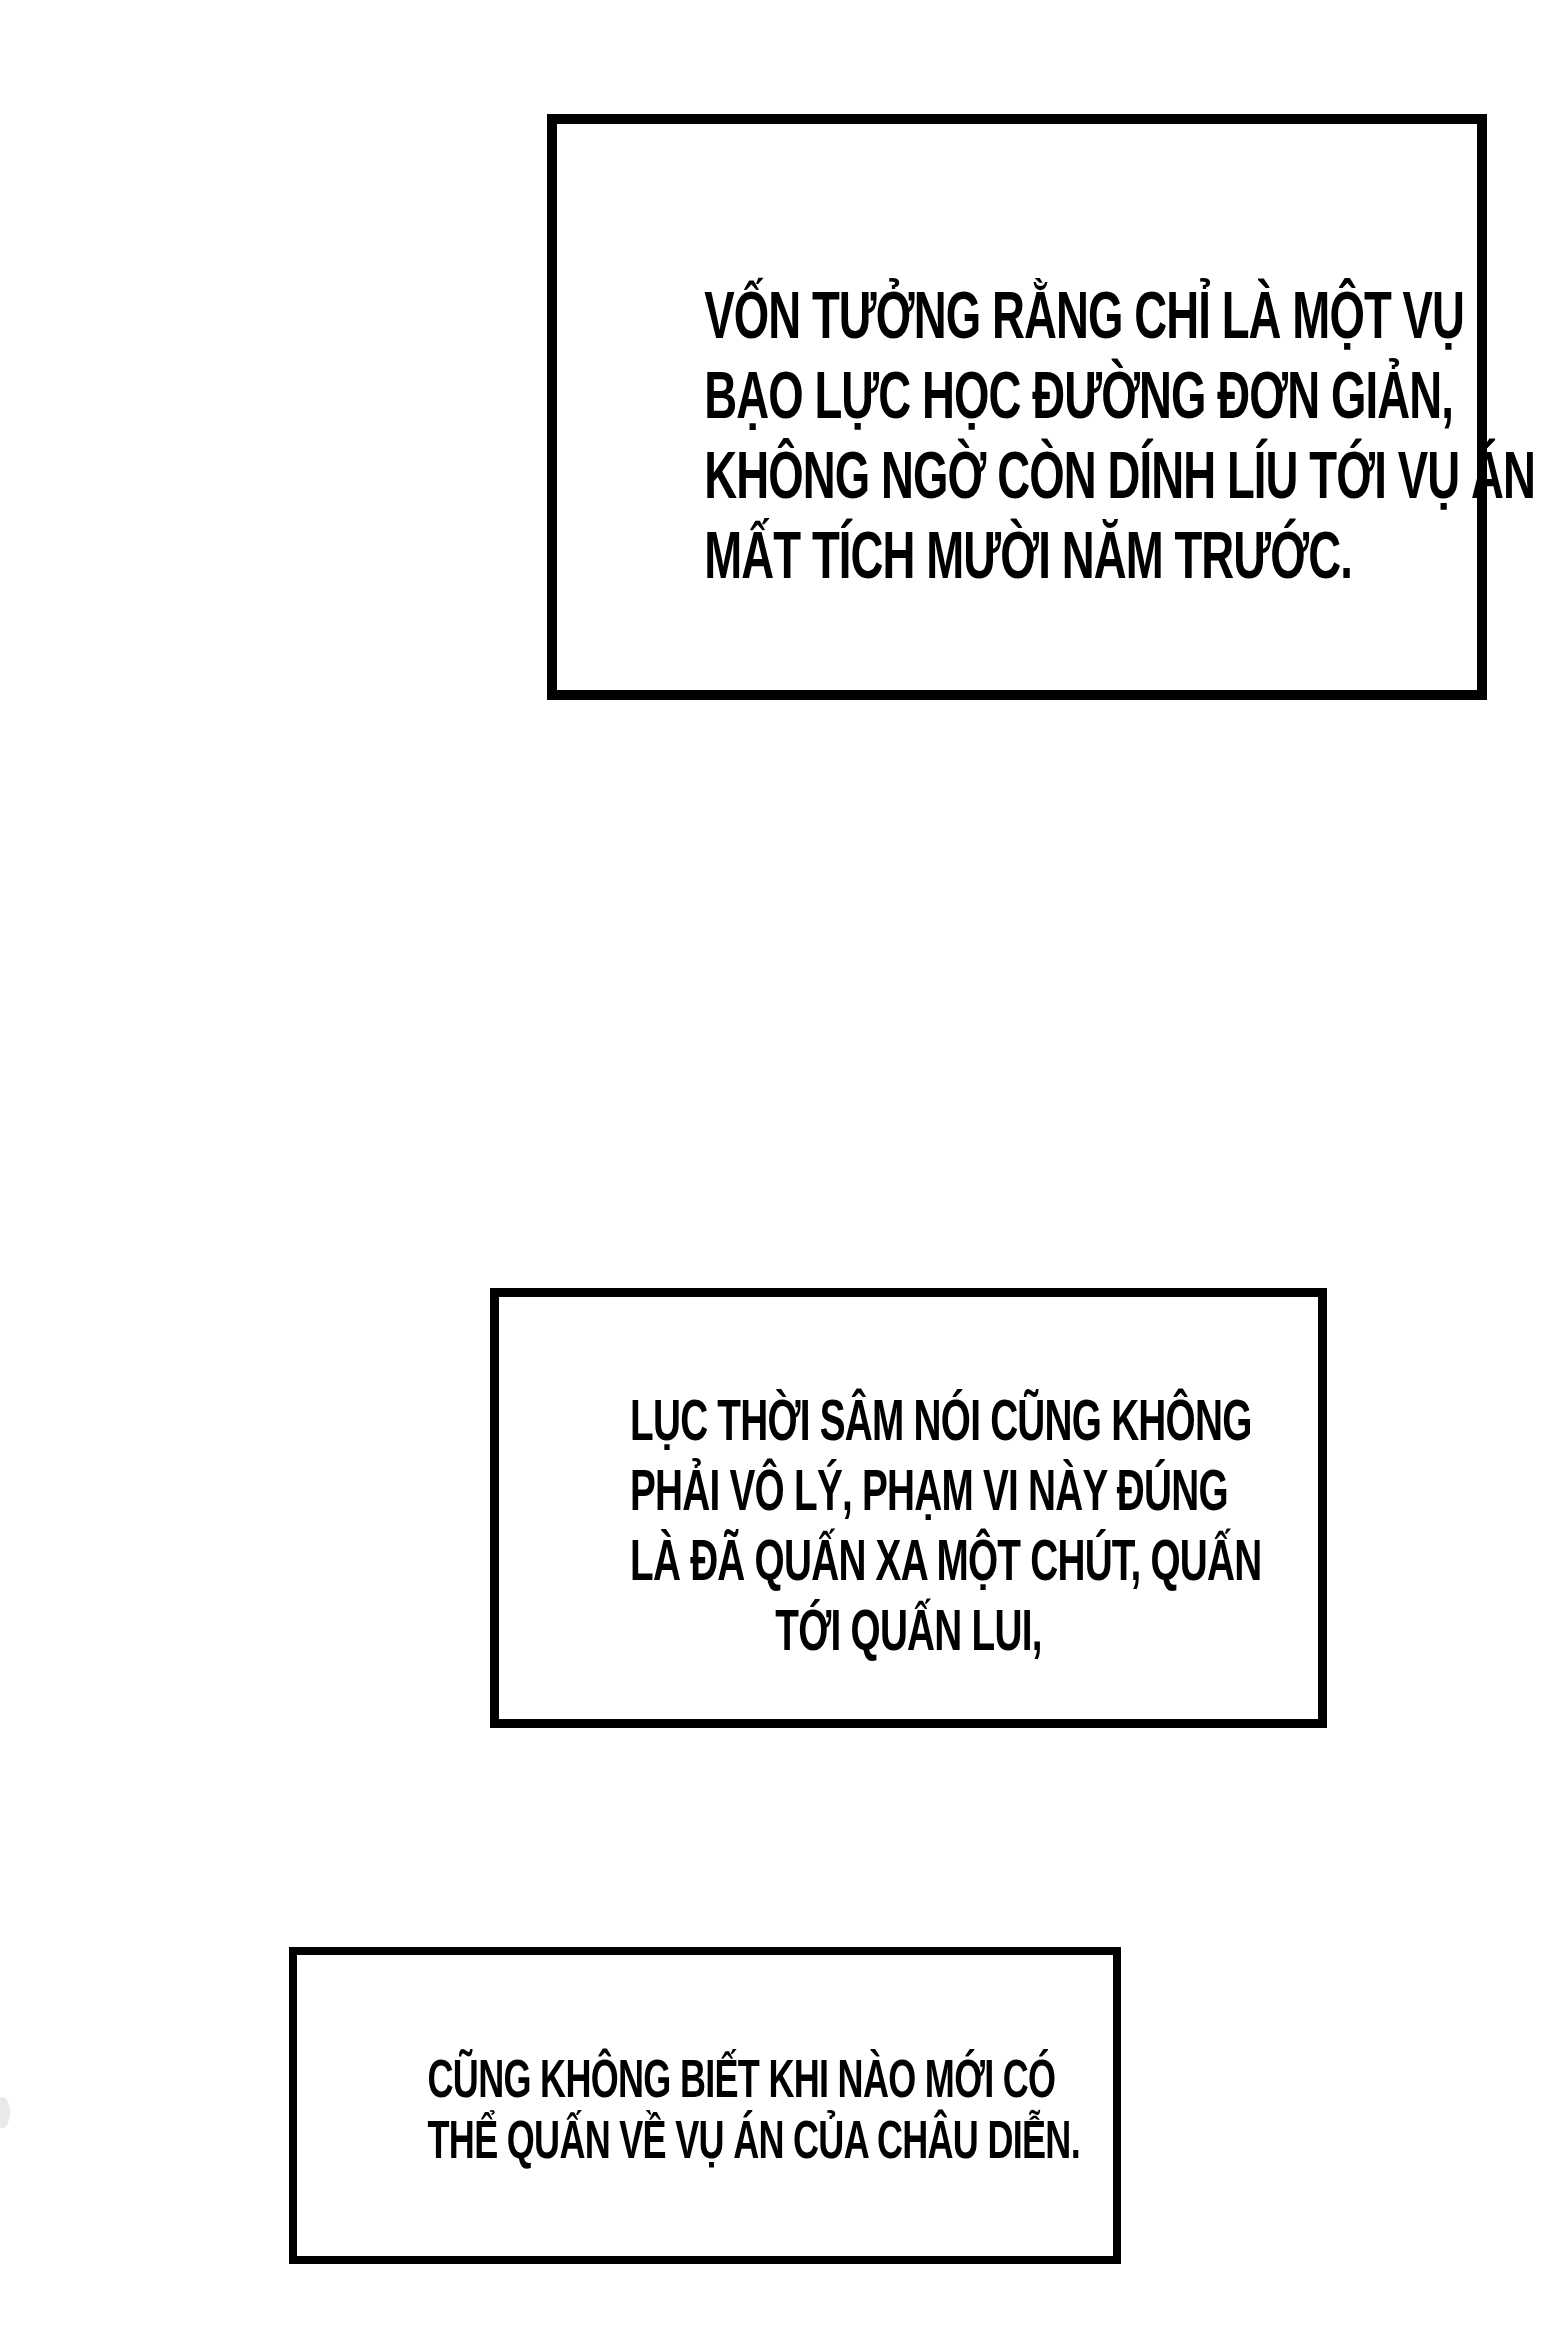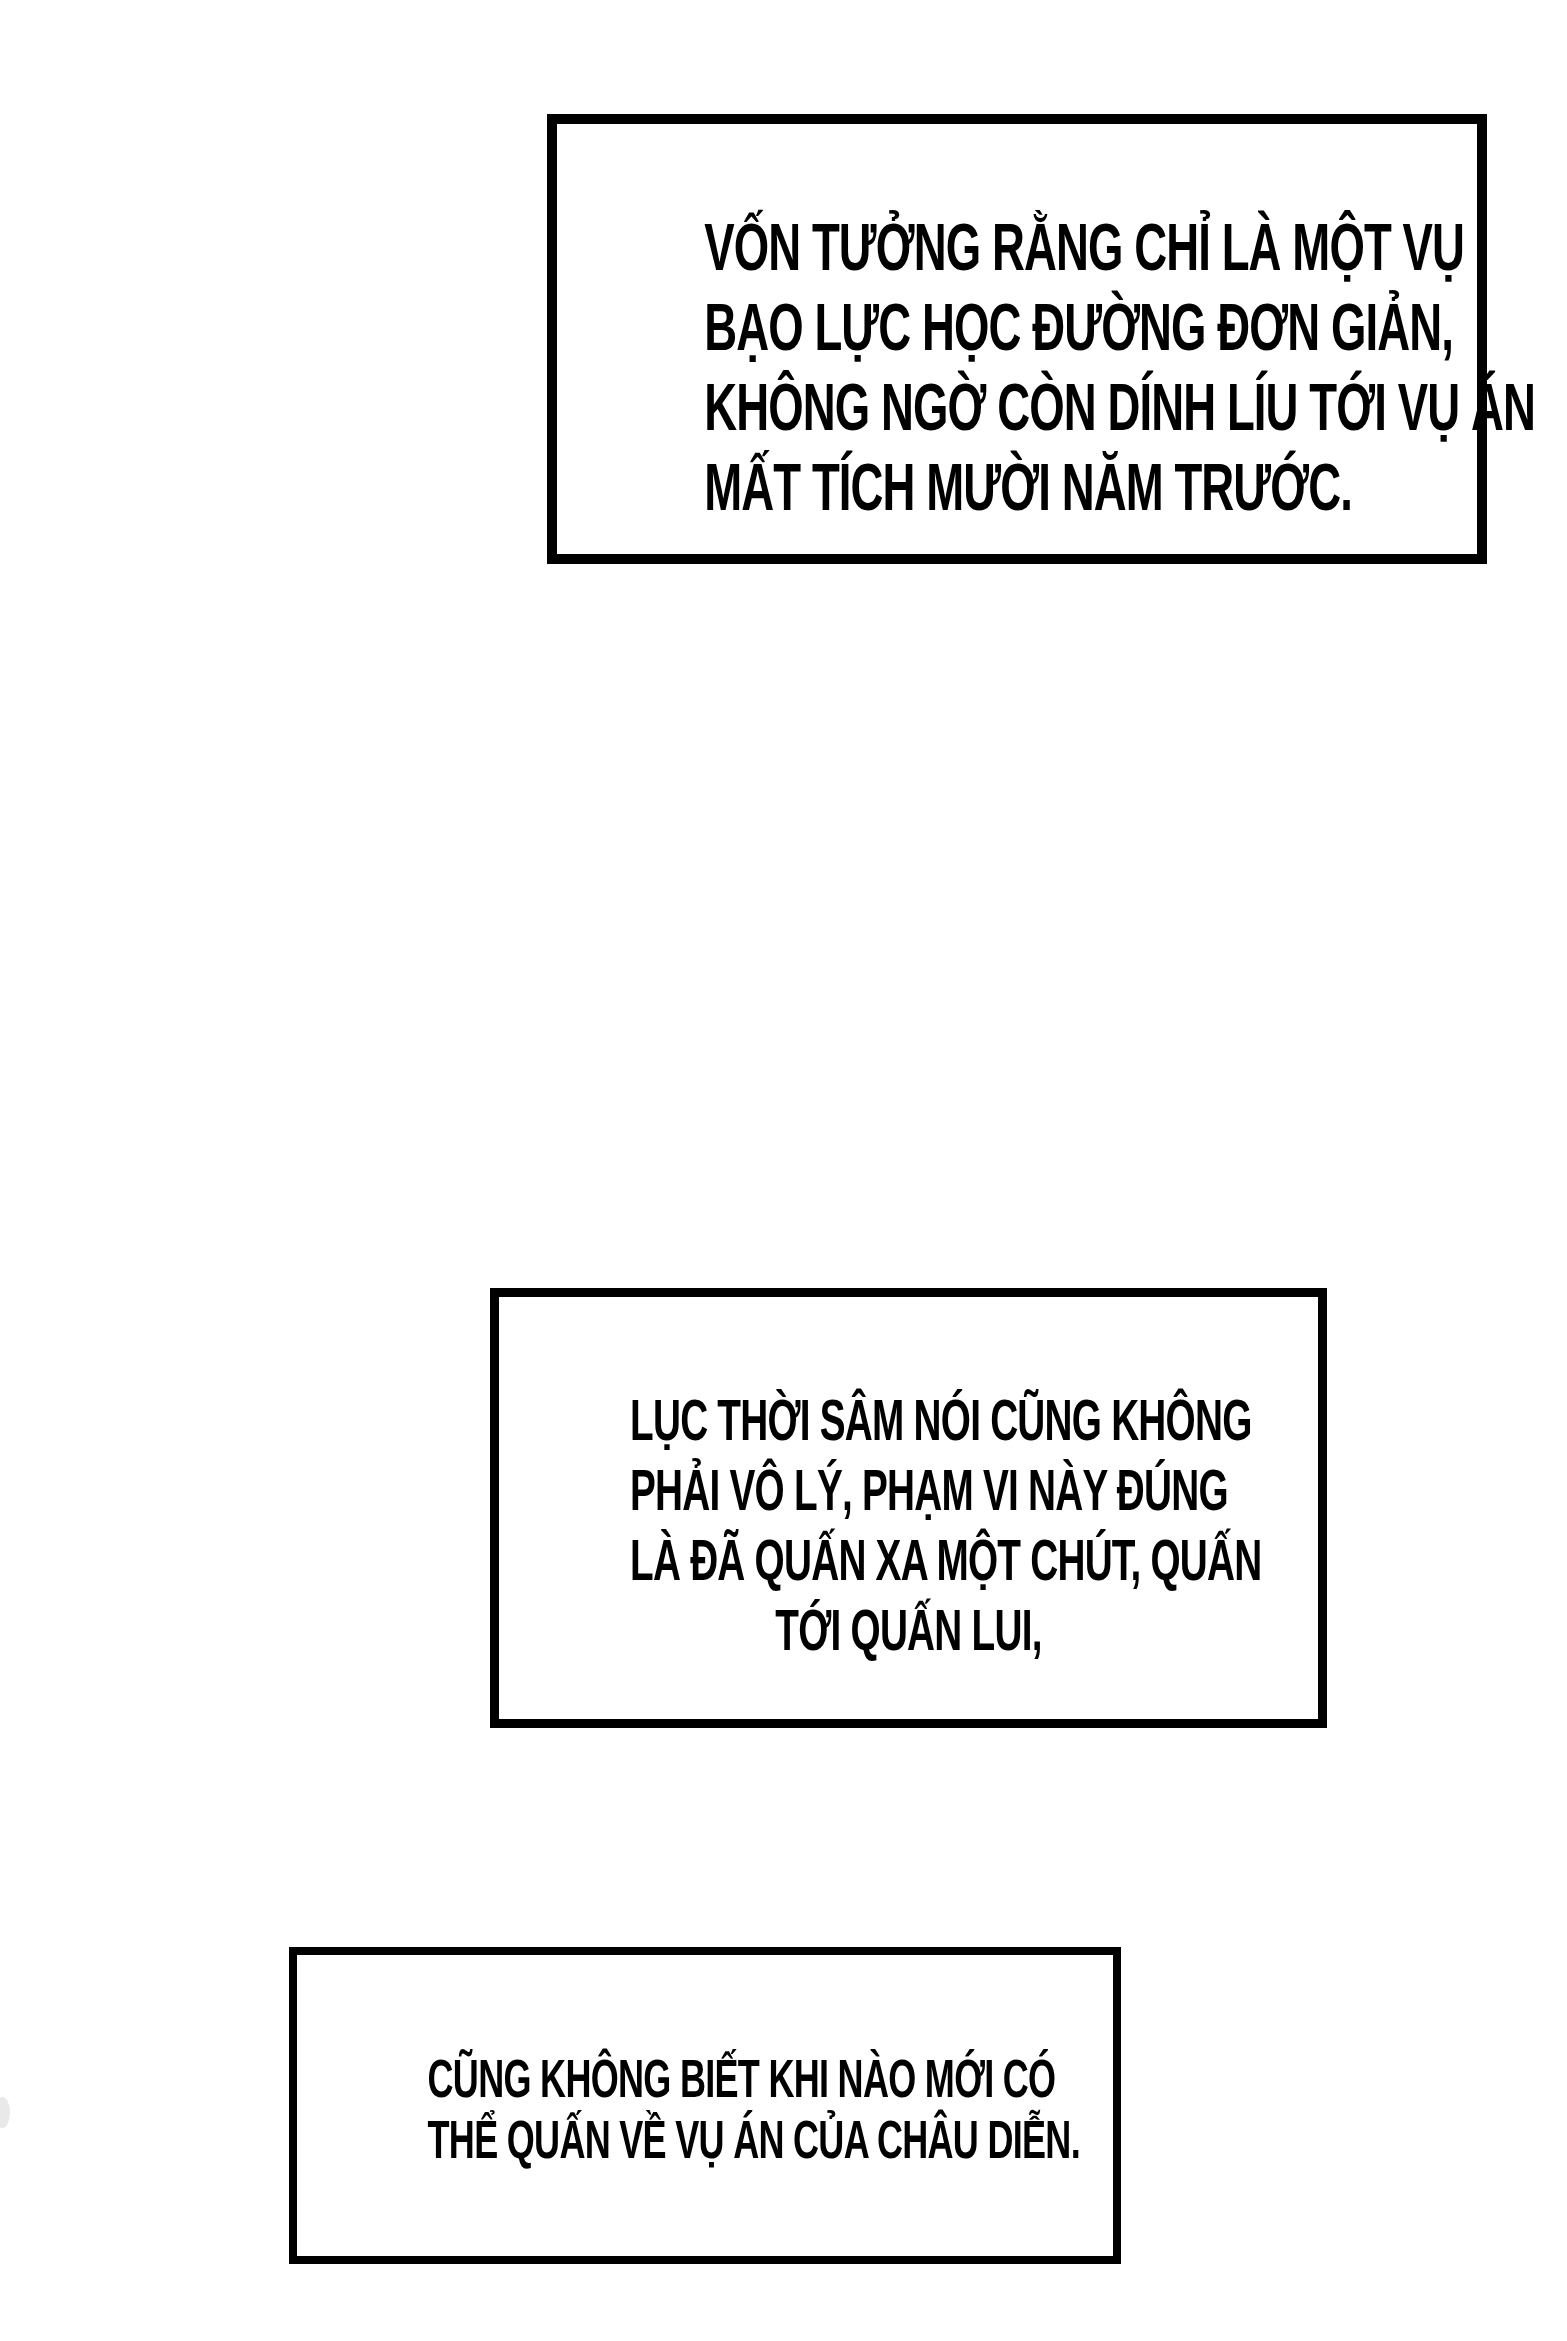--- a/index.html
+++ b/index.html
@@ -32,21 +32,21 @@
   .ntext {
     width: 100%;
     text-align: center;
     color: #000000;
     font-weight: 800;
     letter-spacing: -0.02em;
     transform: scaleX(0.68);
     transform-origin: 50% 50%;
     white-space: nowrap;
   }
-  .box1 { left: 547px;  top: 114px;  width: 940px; height: 450px; border-width: 10.2px; }
+  .box1 { left: 547px;  top: 114px;  width: 940px; height: 586px; border-width: 10.2px; }
   .box1 .ntext { font-size: 67px; line-height: 80px; padding-top: 55px; }
 
   .box2 { left: 490px;  top: 1288px; width: 837px; height: 440px; border-width: 9.5px; }
   .box2 .ntext { font-size: 57px; line-height: 70px; padding-top: 34px; }
 
   .box3 { left: 289px;  top: 1947px; width: 832px; height: 317px; border-width: 8.9px; }
   .box3 .ntext { font-size: 53px; line-height: 61px; padding-top: 6.8px; }
 
   .edge-mark {
     position: absolute;

